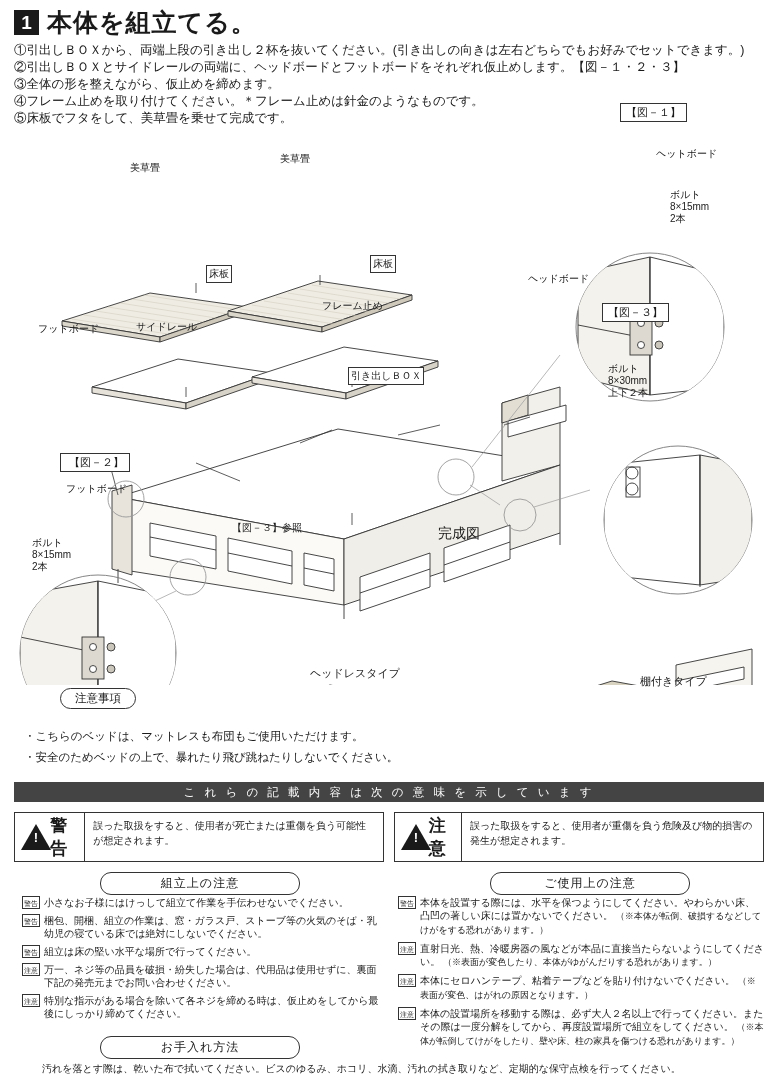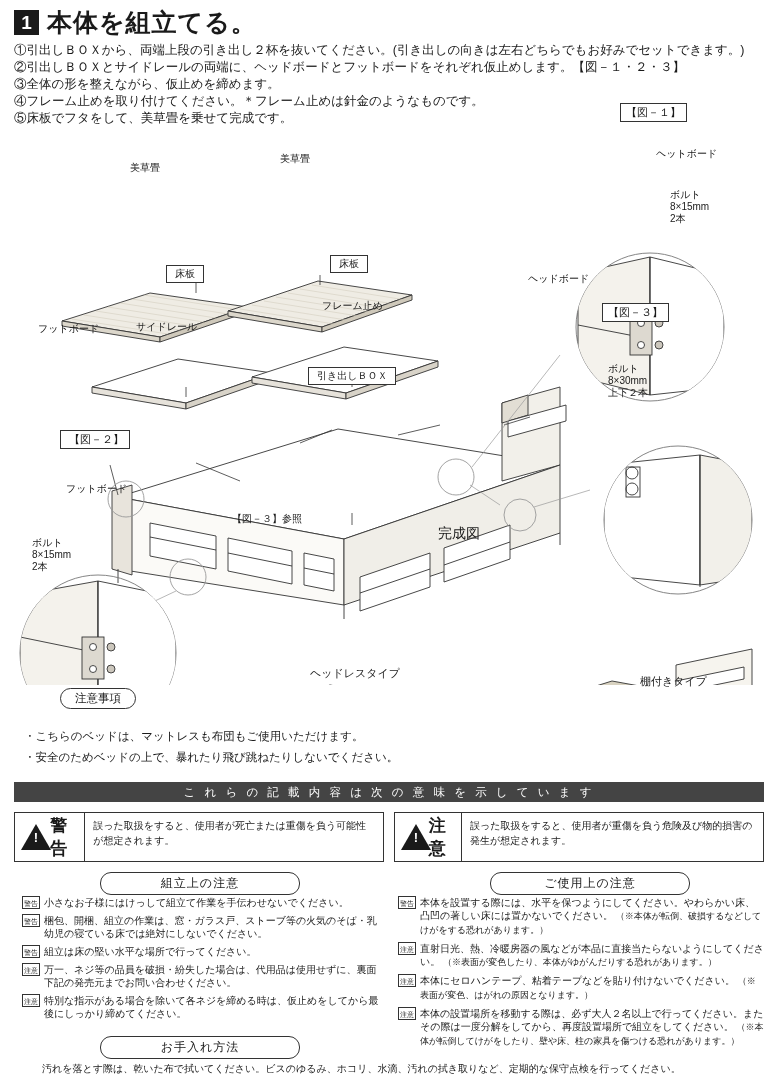--- a/index.html
+++ b/index.html
@@ -27,21 +27,21 @@
   .title-text { font-size: 25px; font-weight: bold; letter-spacing: 1px; }
 
   .steps { position: absolute; left: 14px; top: 42px; width: 750px; }
   .steps div { font-size: 12.5px; line-height: 17px; white-space: nowrap; }
 
   
   .diagram { position: absolute; left: 0; top: 125px; width: 778px; height: 560px; }
   .lbl { position: absolute; font-size: 10px; line-height: 12px; white-space: nowrap; }
   .boxlbl {
     position: absolute; font-size: 10px; border: 1px solid #333; background:#fff;
-    padding: 1px 8px; white-space: nowrap;
+    padding: 1px 2px; white-space: nowrap; margin-left: 40px;
   }
   .figtag {
     position: absolute; font-size: 11px; border: 1px solid #333; background:#fff;
     padding: 1px 5px; white-space: nowrap;
   }
 
   
   .note-head {
     position: absolute; border: 1px solid #333; border-radius: 11px;
     font-size: 11.5px; padding: 2px 14px; background: #fff; white-space: nowrap;
@@ -277,24 +277,24 @@
     <div class="lbl" style="left:280px; top:28px;">美草畳</div>
 
     <div class="boxlbl" style="left:166px; top:140px;">床板</div>
     <div class="boxlbl" style="left:330px; top:130px;">床板</div>
 
     <div class="lbl" style="left:322px; top:175px;">フレーム止め</div>
     <div class="lbl" style="left:38px; top:198px;">フットボード</div>
     <div class="lbl" style="left:136px; top:196px;">サイドレール</div>
     <div class="boxlbl" style="left:308px; top:242px;">引き出しＢＯＸ</div>
     <div class="lbl" style="left:528px; top:148px;">ヘッドボード</div>
-    <div class="lbl" style="left:232px; top:388px;">【図－３】参照</div>
+    <div class="lbl" style="left:232px; top:397px;">【図－３】参照</div>
 
     <div class="figtag" style="left:620px; top:-22px;">【図－１】</div>
-    <div class="figtag" style="left:60px; top:305px;padding-left:8px;">【図－２】</div>
+    <div class="figtag" style="left:60px; top:328px;padding-left:8px;">【図－２】</div>
     <div class="figtag" style="left:602px; top:178px;">【図－３】</div>
 
     <div class="lbl" style="left:656px; top:23px;">ヘットボード</div>
     <div class="lbl" style="left:670px; top:64px;">
       <span>ボルト</span><br>
       <span>8×15mm</span><br>
       <span>2本</span>
     </div>
 
     <div class="lbl" style="left:66px; top:358px;">フットボード</div>

